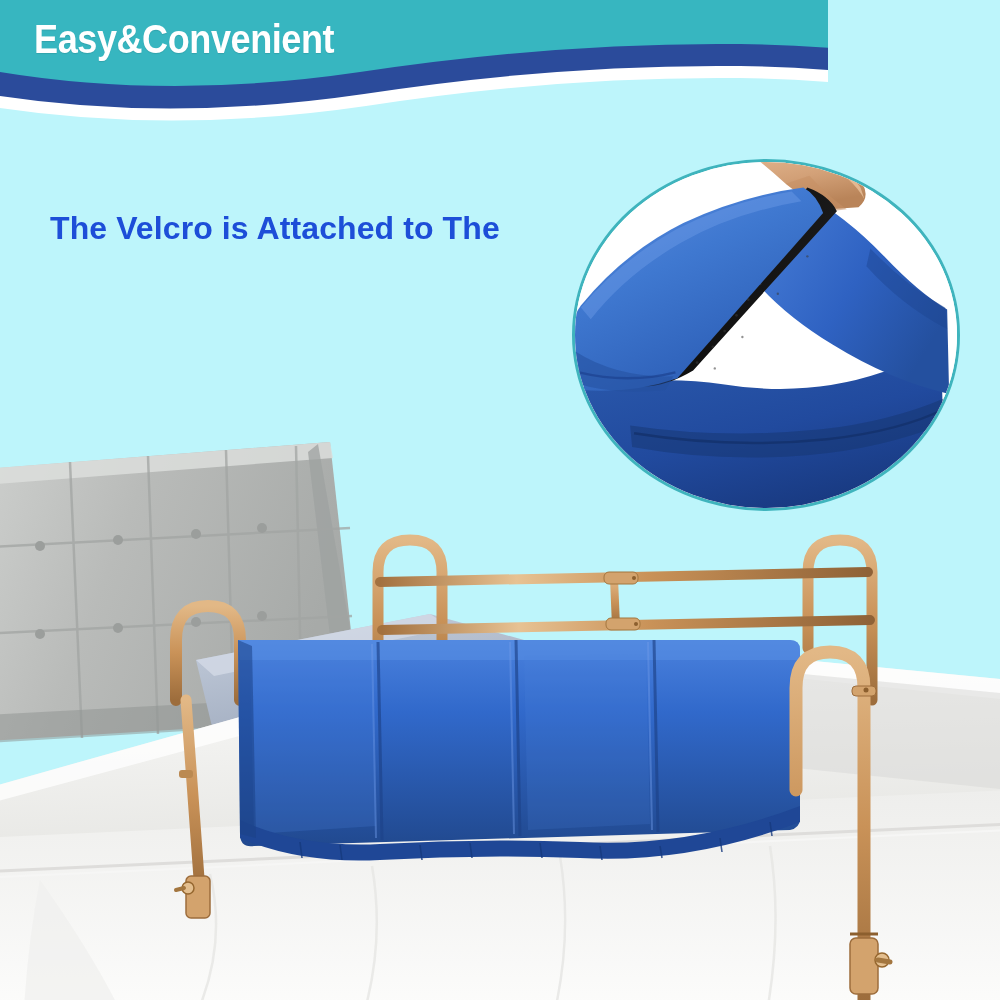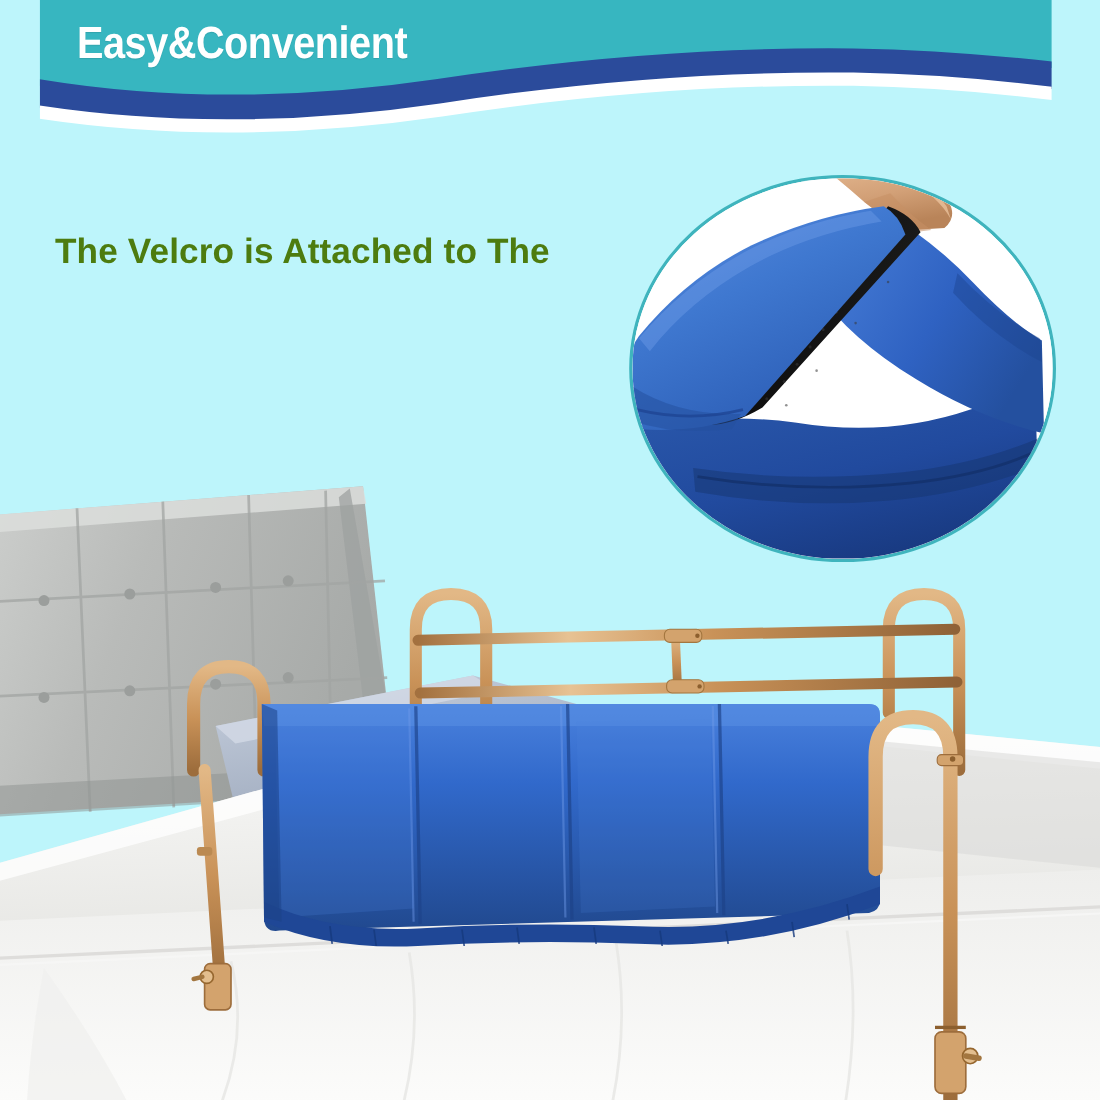--- a/index.html
+++ b/index.html
@@ -16,24 +16,23 @@
     width: 1000px;
     height: 1000px;
     overflow: hidden;
     background: #bdf5fb;
   }
 
   
   .header-band {
     position: absolute;
     left: 0; top: 0;
-    width: 920px;
+    width: 828px;
     height: 125px;
     overflow: hidden;
-    margin-left: 36px;
   }
   .header-svg { display: block; width: 1000px; height: 125px; }
 
   .headline {
     position: absolute;
     left: 34px;
     top: 16px;
     font-size: 41px;
     font-weight: bold;
     color: #ffffff;
@@ -49,21 +48,21 @@
   .copy-block {
     position: absolute;
     left: 50px;
     top: 196px;
     width: 520px;
     z-index: 5;
   }
   .copy-line {
     font-size: 32px;
     font-weight: bold;
-    color: #4d7c0f;
+    color: #1d4ed8;
     line-height: 65px;
     white-space: nowrap;
     letter-spacing: 0.1px;
   }
 
   
   .inset-circle {
     position: absolute;
     left: 572px;
     top: 159px;

